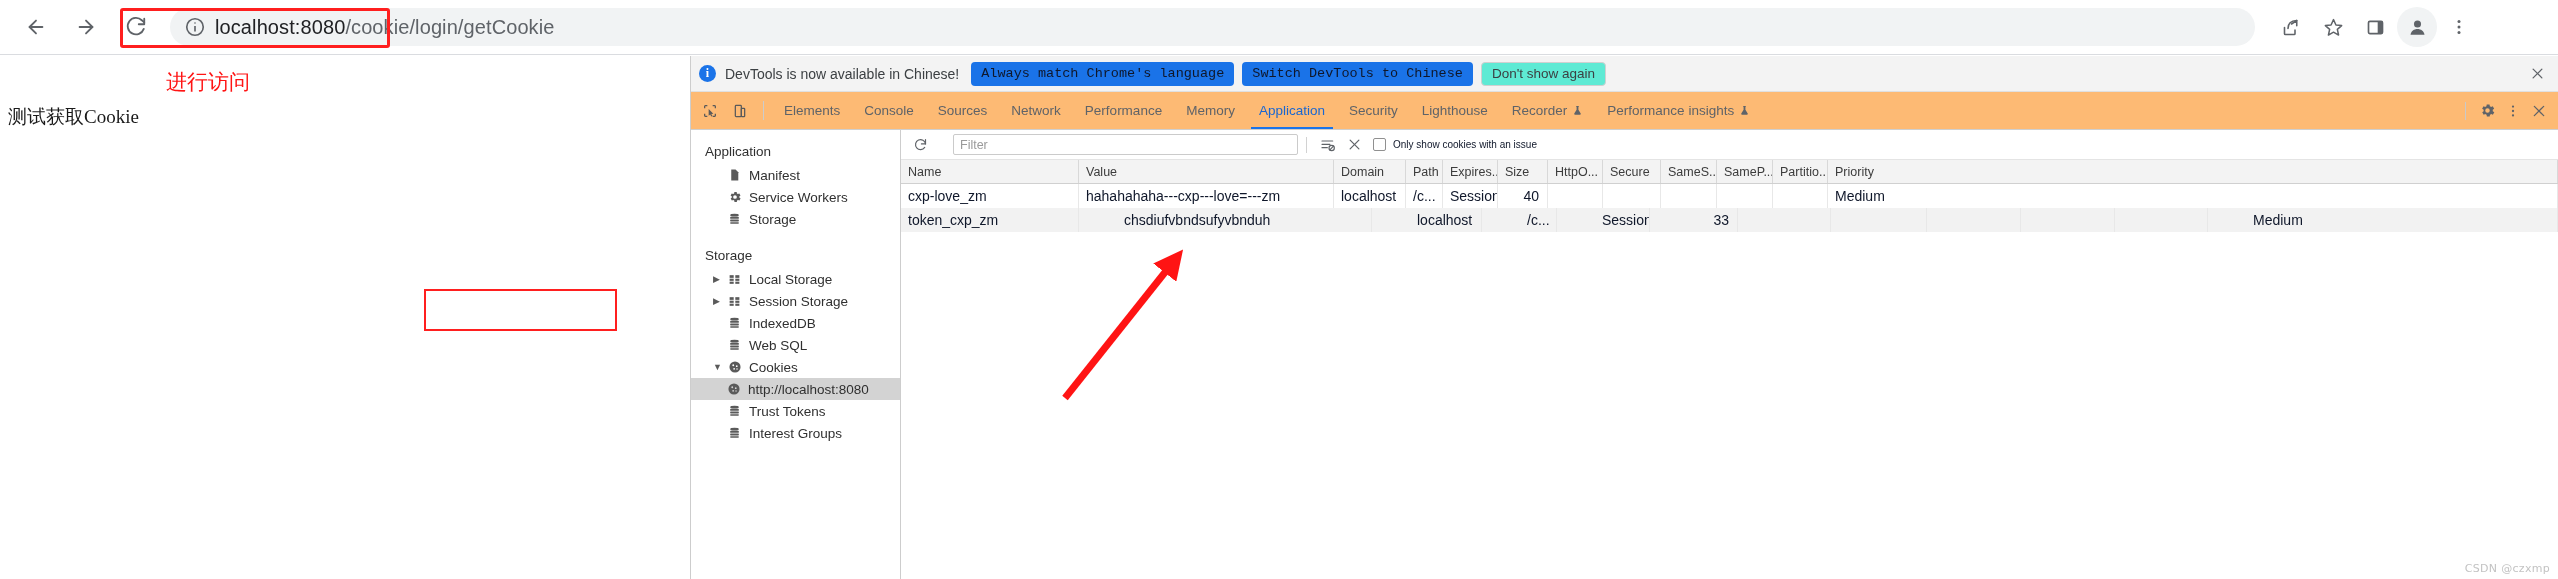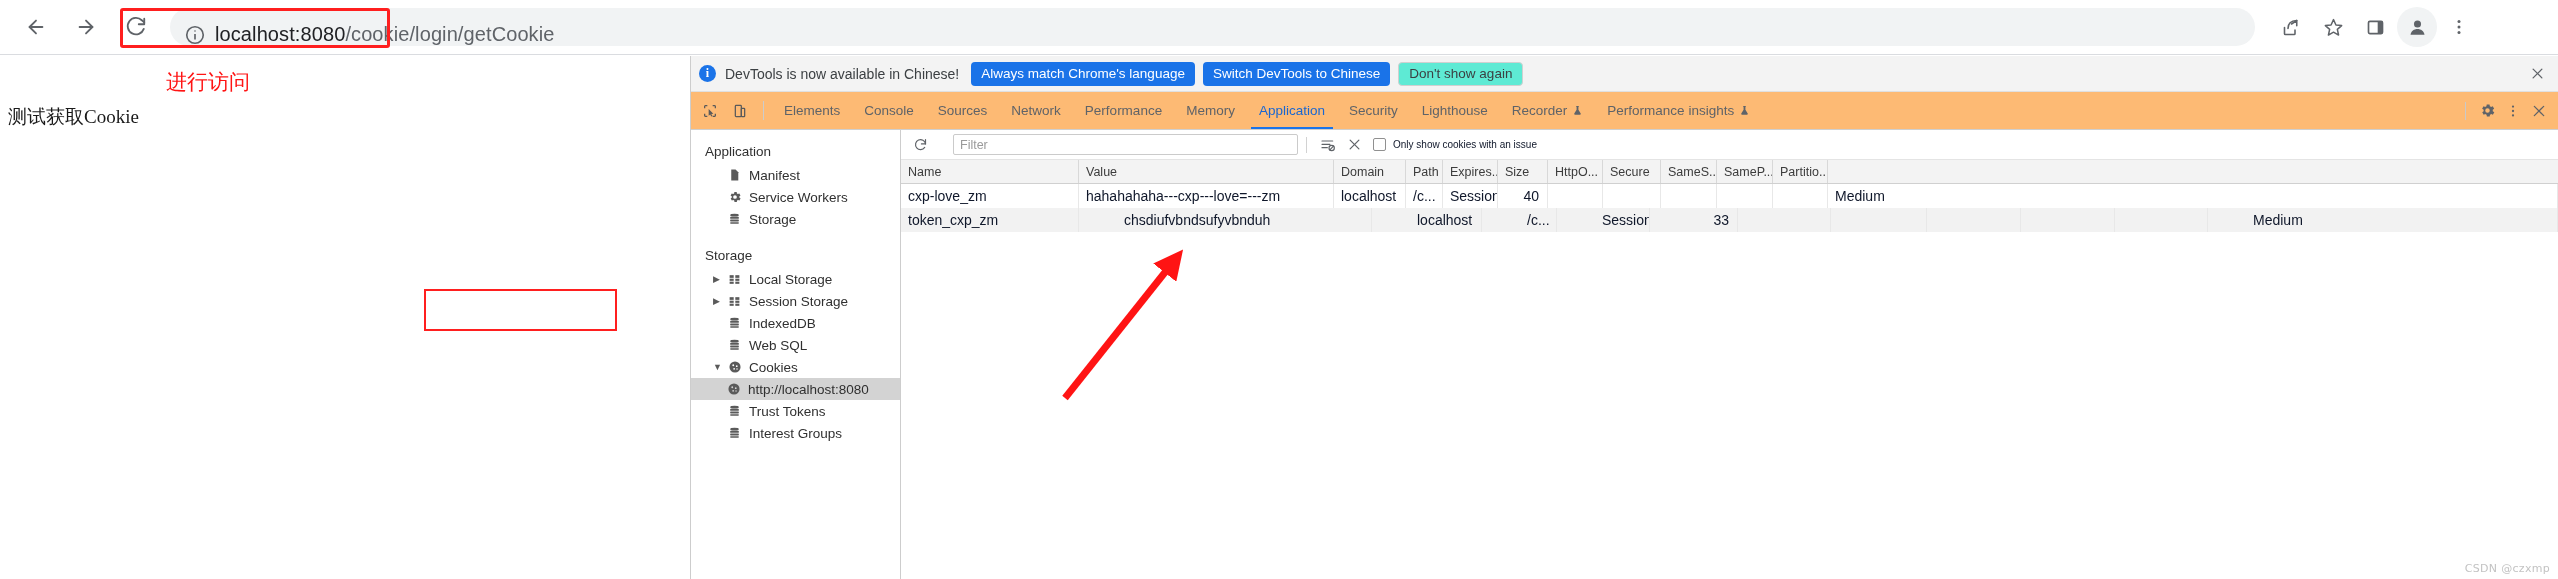--- a/index.html
+++ b/index.html
@@ -22,21 +22,21 @@
     display: flex; align-items: center; justify-content: center;
     border-radius: 50%; color: #5f6368;
   }
   .nav-btn:first-child { margin-left: 16px; }
   .nav-btn svg { display: block; }
 
   .omnibox {
     position: relative;
     flex: 1; height: 38px; margin: 0 14px 0 14px;
     background: #f1f3f4; border-radius: 19px;
-    display: flex; align-items: flex-end; padding: 0 14px;
+    display: flex; align-items: center; padding: 0 14px;
     max-width: 2085px;
   }
   .omnibox .info-icon { width: 22px; height: 22px; flex: 0 0 22px; color: #5f6368; margin-right: 9px; }
   .omnibox .url {
     font-size: 20px; color: #202124; white-space: nowrap;
     letter-spacing: .1px;
   }
   .omnibox .url .host { color: #202124; }
   .omnibox .url .path { color: #5f6368; }
 
@@ -100,21 +100,21 @@
     font-size: 12px; font-weight: bold; font-family: "Liberation Serif", serif;
     display: flex; align-items: center; justify-content: center;
     margin-right: 9px; flex: 0 0 17px;
   }
   .dt-banner .msg { font-size: 14px; color: #3c4043; margin-right: 12px; white-space: nowrap; }
   .dt-btn {
     height: 24px; padding: 0 10px; border-radius: 4px;
     font-size: 13.5px; display: flex; align-items: center;
     margin-right: 8px; white-space: nowrap; cursor: default;
   }
-  .dt-btn.primary { background: #1a73e8; color: #ffffff; }
+  .dt-btn.primary { background: #1a73e8; color: #0f172a; font-family: Liberation Mono, monospace; }
   .dt-btn.secondary { background: #5eead4; color: #3c4043; border: 1px solid #d0d0d0; }
   .dt-banner-close {
     margin-left: auto; width: 26px; height: 26px;
     display: flex; align-items: center; justify-content: center; color: #5f6368;
   }
 
   .dt-tabs {
     height: 38px; flex: 0 0 38px; background: #fdba74;
     border-bottom: 1px solid #cfcfcf;
     display: flex; align-items: stretch; padding-left: 4px;
@@ -565,20 +565,21 @@
             <div class="cell" style="width:255px">Value</div>
             <div class="cell" style="width:72px">Domain</div>
             <div class="cell" style="width:37px">Path</div>
             <div class="cell" style="width:55px">Expires..</div>
             <div class="cell num" style="width:50px">Size</div>
             <div class="cell" style="width:55px">HttpO...</div>
             <div class="cell" style="width:58px">Secure</div>
             <div class="cell" style="width:56px">SameS...</div>
             <div class="cell" style="width:56px">SameP...</div>
             <div class="cell" style="width:55px">Partitio..</div>
+            <div class="cell" style="flex:1">Priority</div>
           </div>
 
           <div class="ct-row ct-body-row">
             <div class="cell" style="width:178px">cxp-love_zm</div>
             <div class="cell" style="width:255px">hahahahaha---cxp---love=---zm</div>
             <div class="cell" style="width:72px">localhost</div>
             <div class="cell" style="width:37px">/c...</div>
             <div class="cell" style="width:55px">Session</div>
             <div class="cell num" style="width:50px">40</div>
             <div class="cell" style="width:55px"></div>

